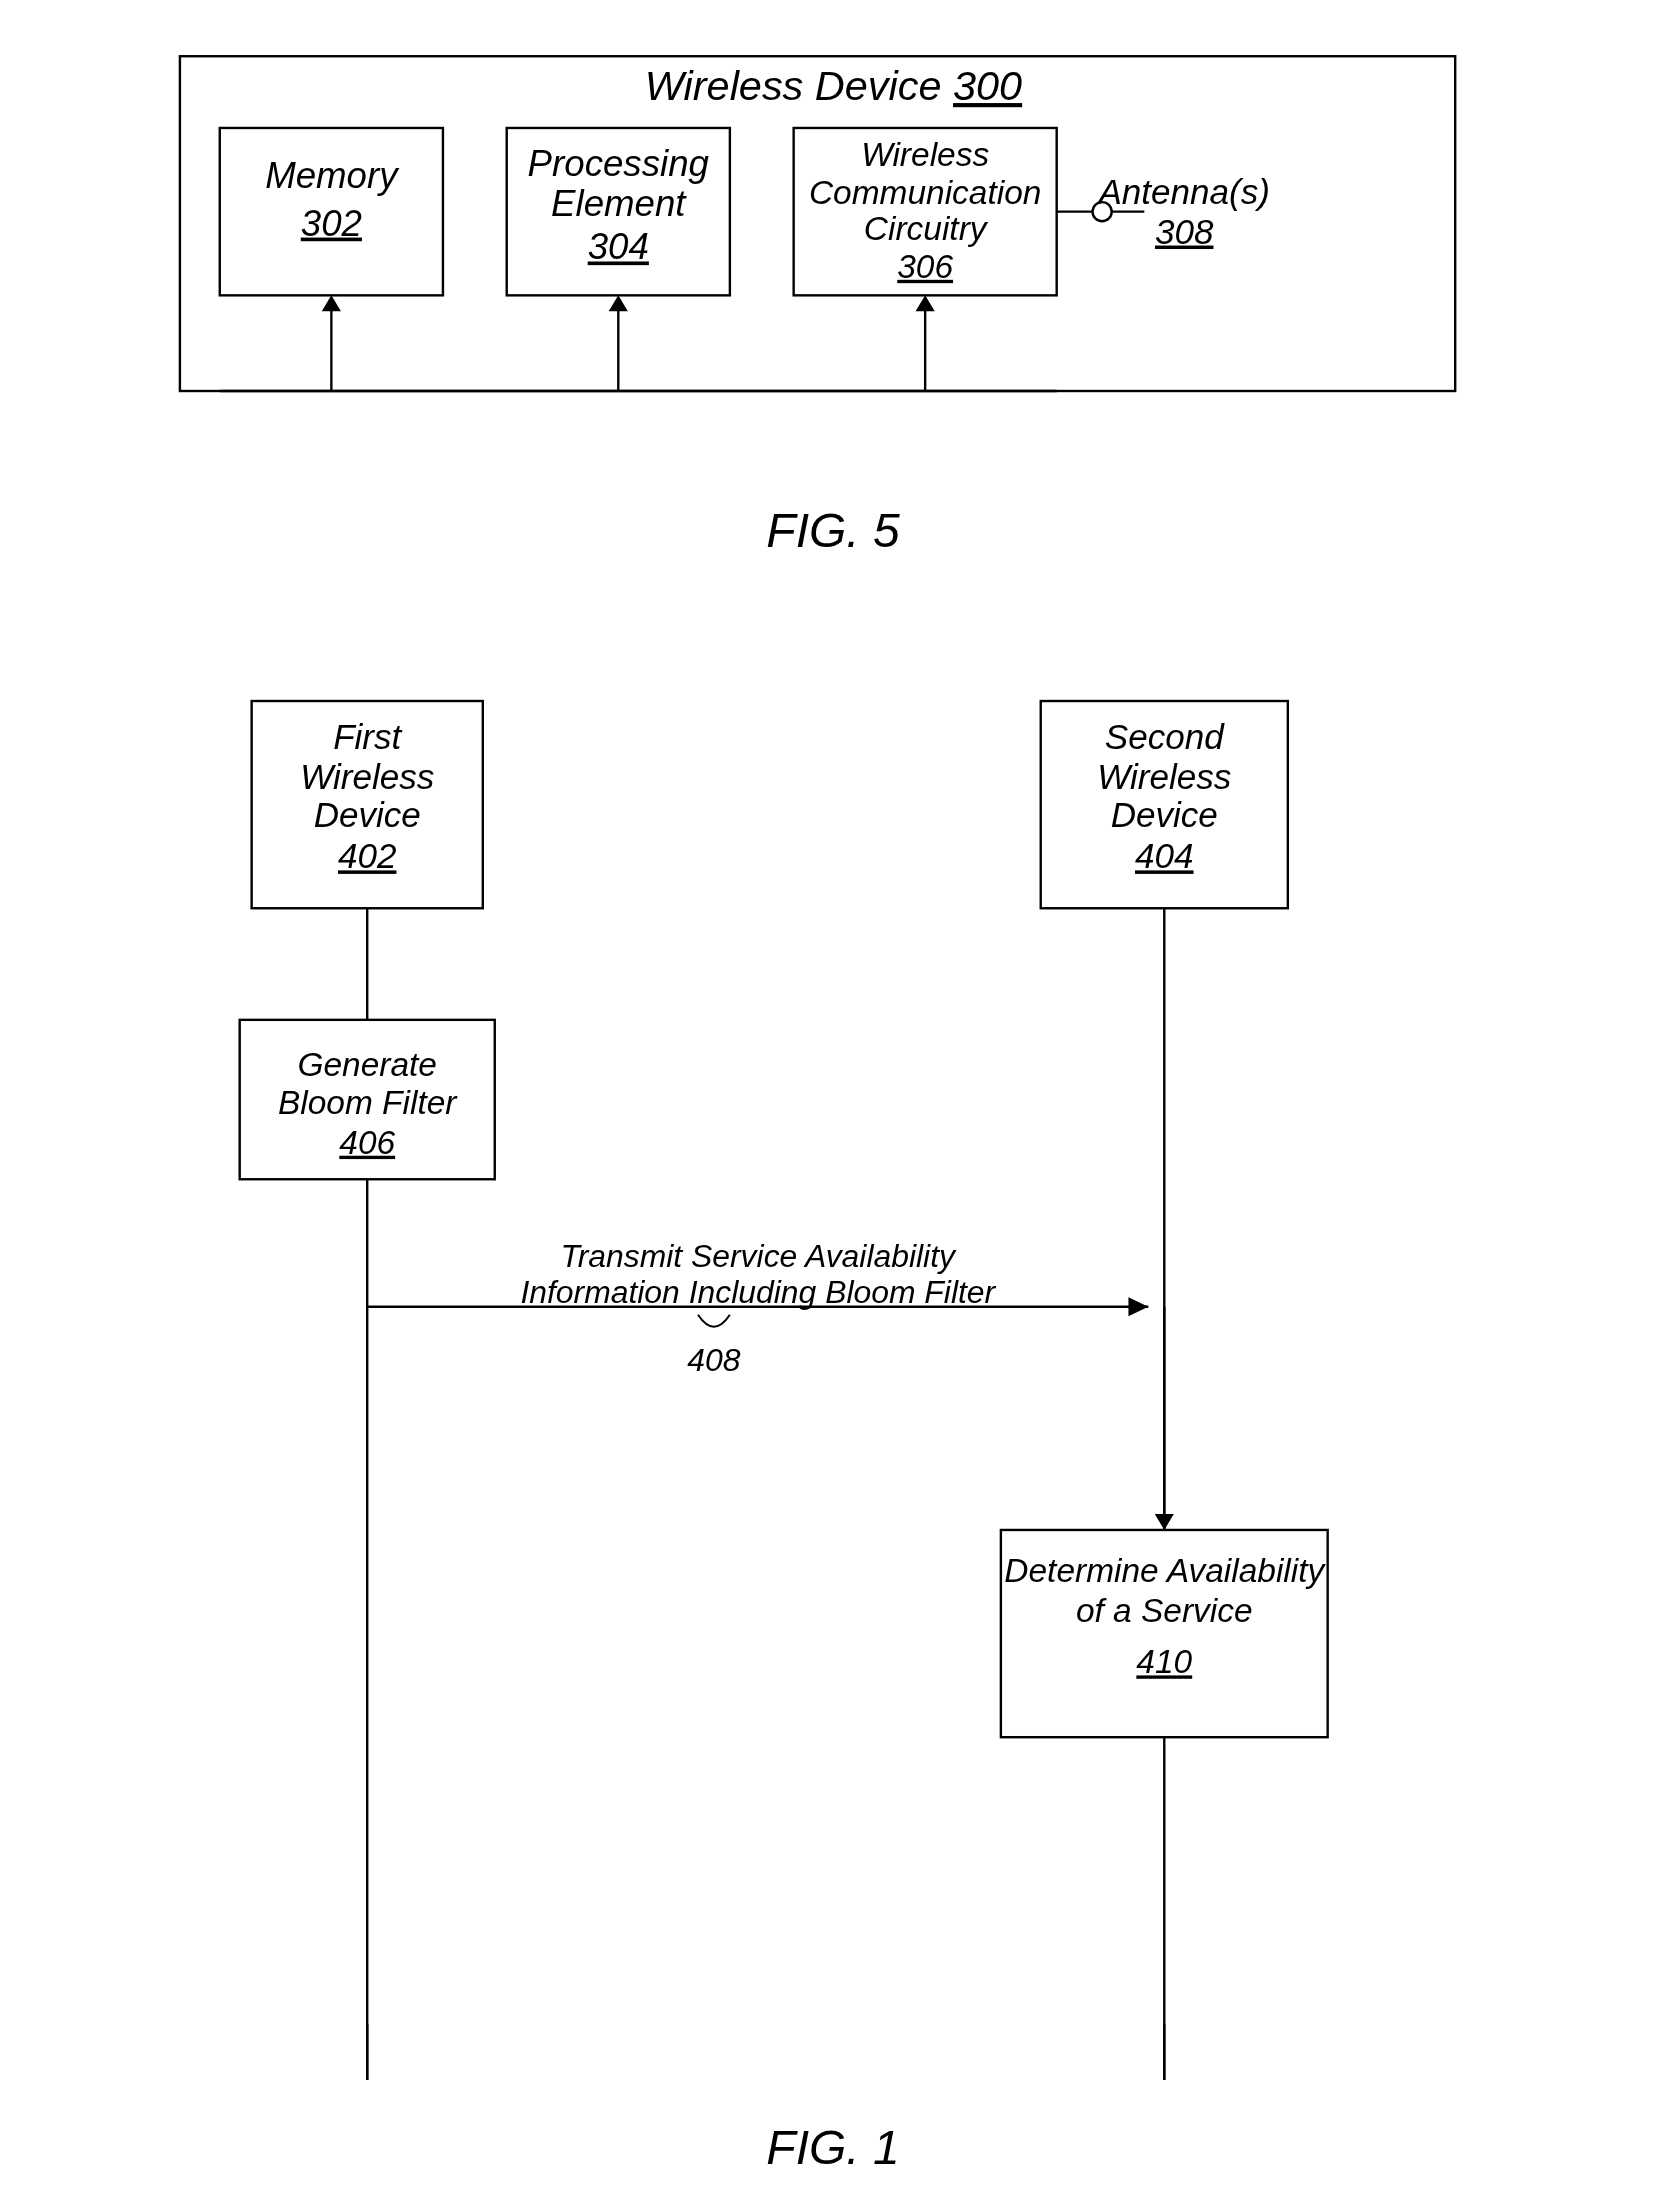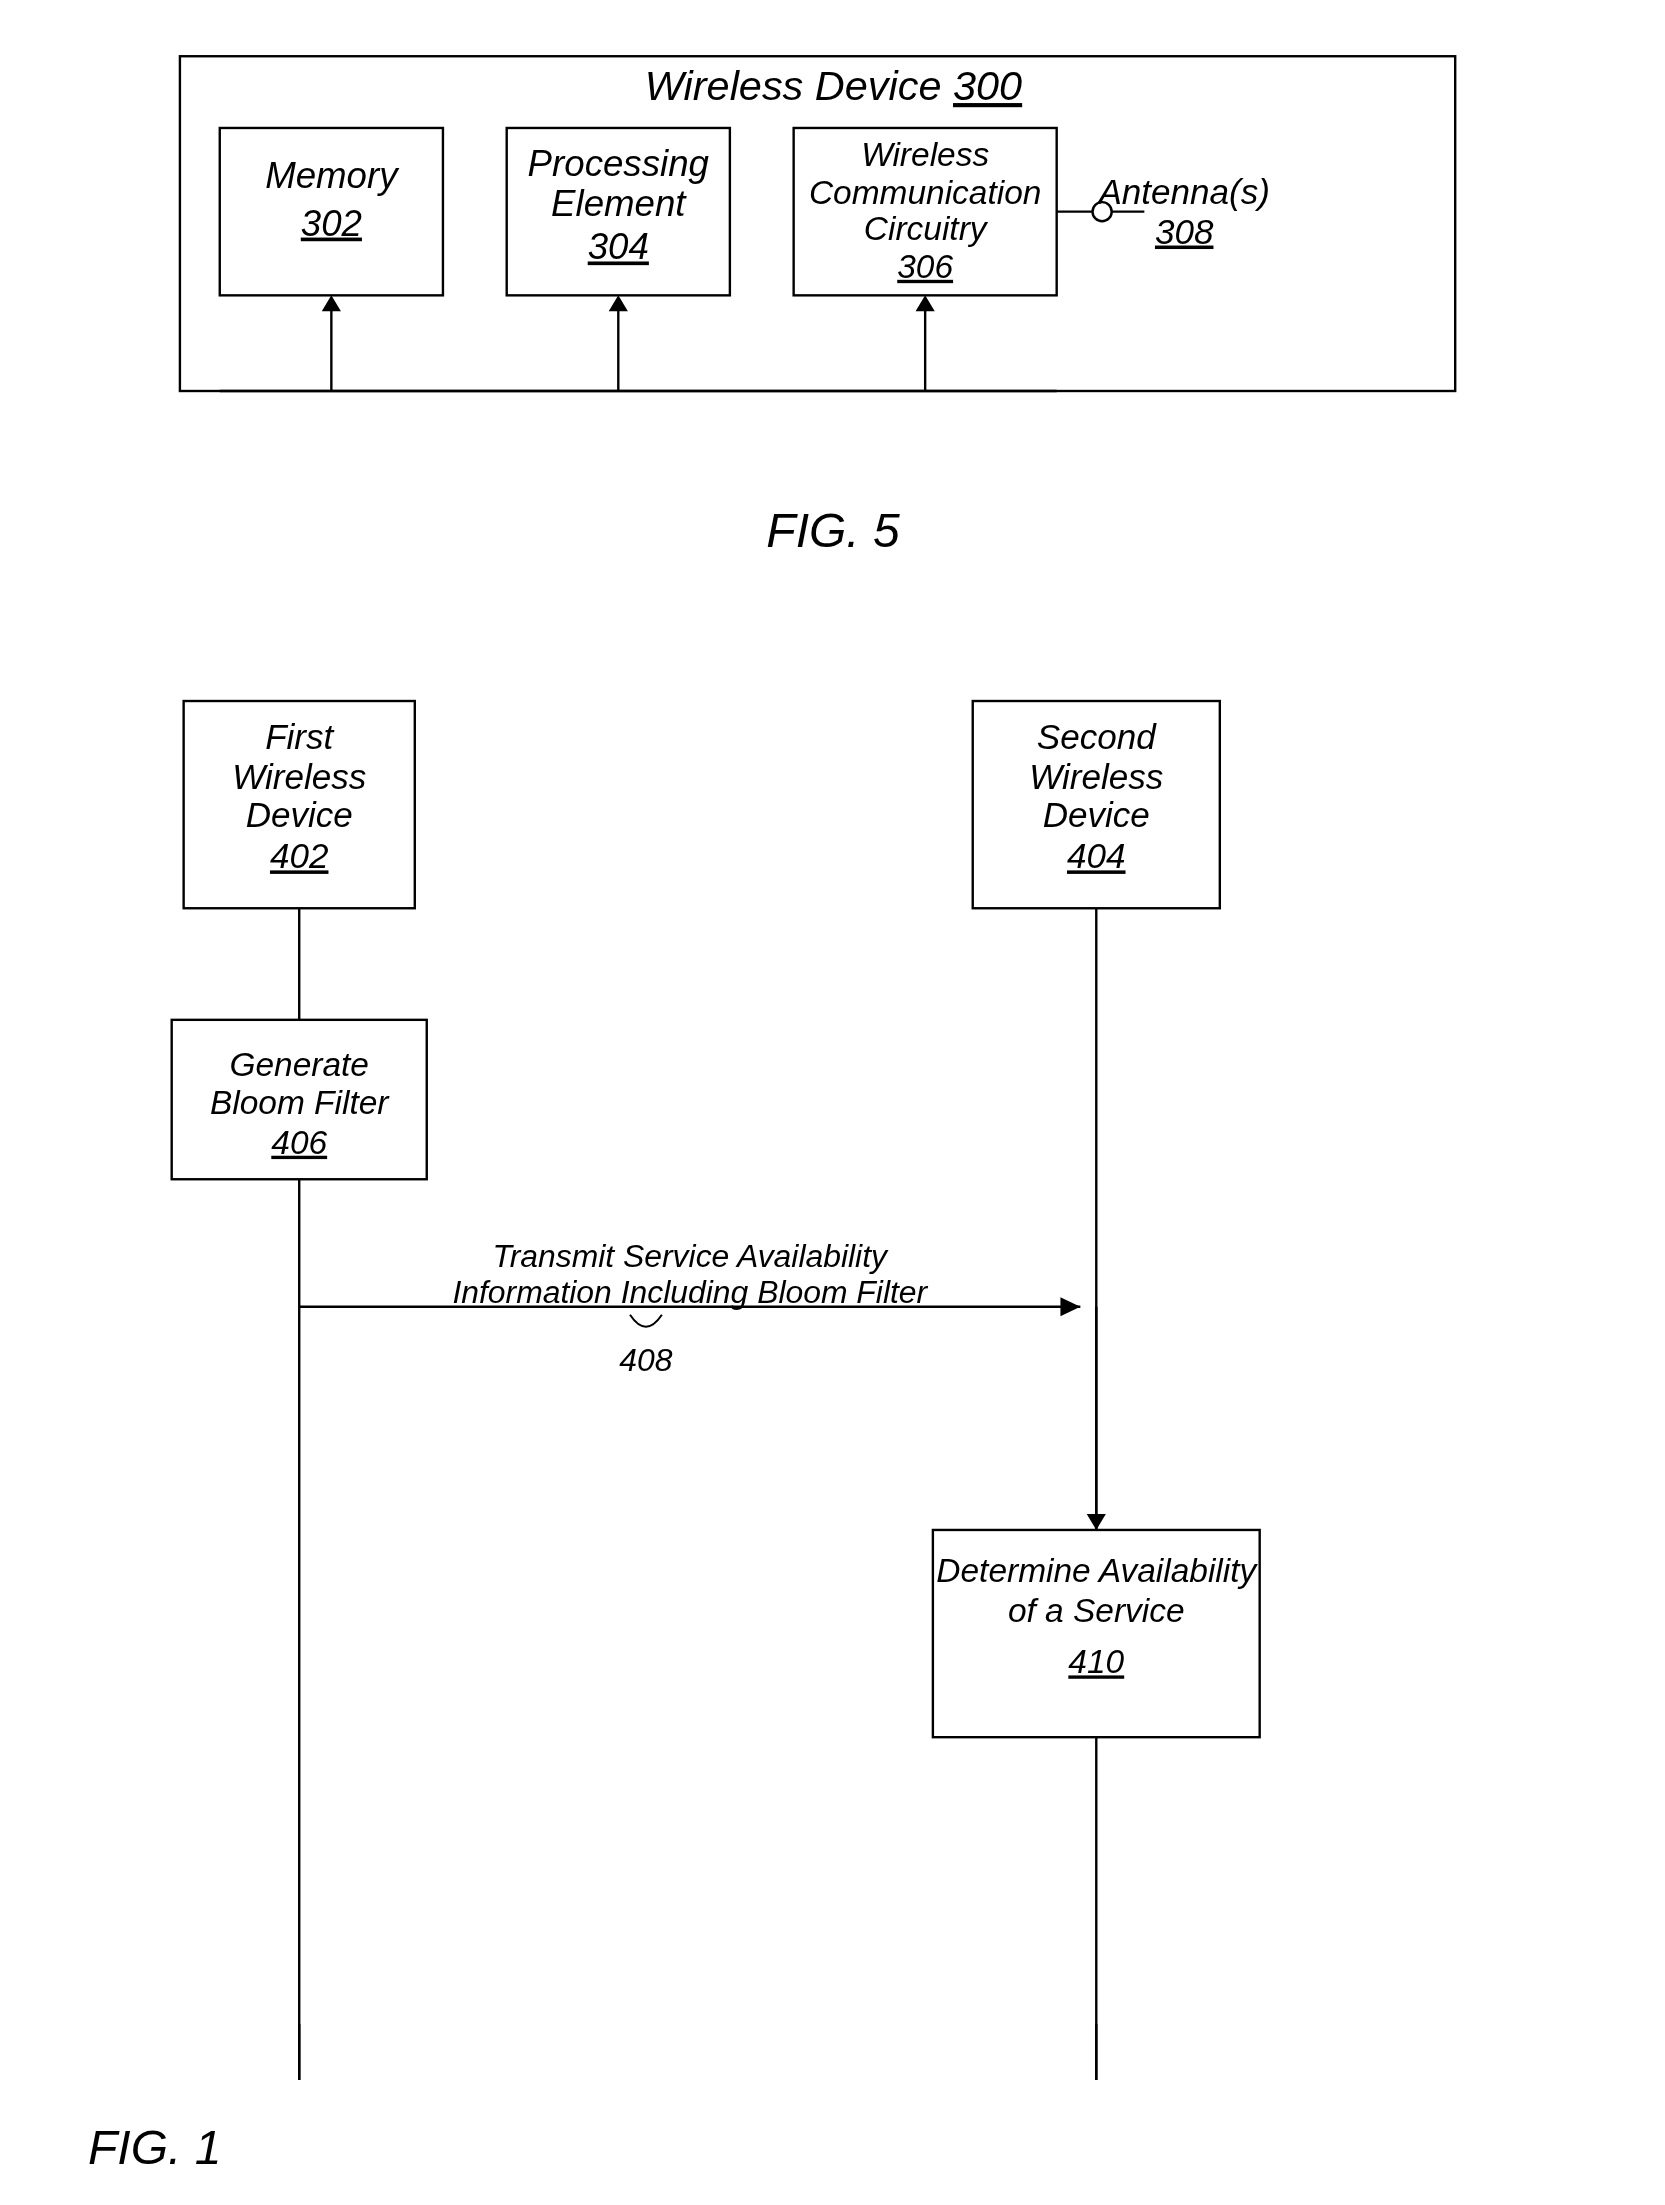--- a/index.html
+++ b/index.html
@@ -36,21 +36,21 @@
       font-size: 48px;
       margin-top: 40px;
       text-align: center;
     }
 
     
     .fig4-section {
       width: 100%;
       display: flex;
       flex-direction: column;
-      align-items: flex-start;
+      align-items: center;
       position: relative;
       margin-top: 48px;
     }
 
     .fig4-caption {
       font-style: italic;
       font-size: 48px;
       margin-top: 40px;
       text-align: center;
     }

